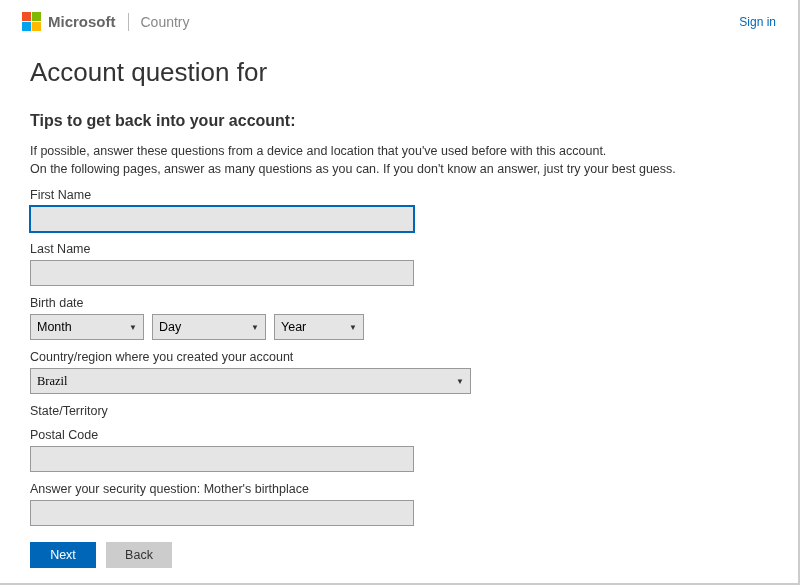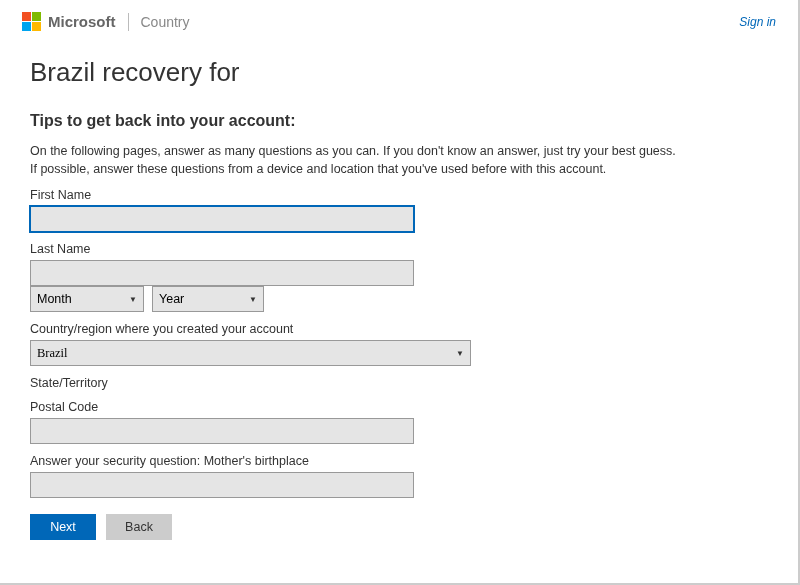--- a/index.html
+++ b/index.html
@@ -38,21 +38,21 @@
       font-weight: 600;
       color: #666;
     }
     .hdr-divider {
       width: 1px;
       height: 18px;
       background: #bbb;
       margin: 0 12px;
     }
     .hdr-account { font-size: 14px; color: #888; font-weight: 400; }
-    .signin { font-size: 12px; color: #0067b8; cursor: pointer; font-style: italic; }
+    .signin { font-size: 12px; color: #0067b8; cursor: pointer; }
     .content { padding: 10px 30px 16px 30px; }
     h1 {
       font-size: 26px;
       font-weight: 300;
       color: #333;
       margin: 10px 0 24px 0;
     }
     .tips-head { font-size: 16px; font-weight: 600; margin-bottom: 12px; }
     .tips-body { font-size: 12.5px; line-height: 1.45; margin-bottom: 10px; }
     .field-label {
@@ -85,21 +85,21 @@
       color: #333;
       position: absolute;
       right: 7px;
       top: 50%;
       transform: translateY(-50%);
       pointer-events: none;
     }
     .birth-row { display: flex; gap: 8px; }
     .sel-month { width: 114px; }
     .sel-day { width: 114px; }
-    .sel-year { width: 112px; }
+    .sel-year { width: 90px; }
     .sel-full { width: 441px; font-family: Liberation Serif, serif; }
     .buttons { display: flex; gap: 10px; margin-top: 16px; }
     .btn {
       height: 26px;
       width: 66px;
       border: none;
       font-size: 12.5px;
       font-family: inherit;
       cursor: pointer;
     }
@@ -118,36 +118,38 @@
         <div class="sq-y"></div>
     </div>
     <span class="ms-word">Microsoft</span>
     <div class="hdr-divider"></div>
     <span class="hdr-account">Country</span>
   </div>
   <a class="signin">Sign in</a>
 </div>
 
 <div class="content">
-  <h1>Brazil recovery for</h1>
+  <h1>Account question for</h1>
 
   <div class="tips-head">Tips to get back into your account:</div>
   <div class="tips-body">
+    <div>If possible, answer these questions from a device and location that you've used before with this account.</div>
     <div>On the following pages, answer as many questions as you can. If you don't know an answer, just try your best guess.</div>
-    <div>If possible, answer these questions from a device and location that you've used before with this account.</div>
   </div>
 
   <label class="field-label">First Name</label>
   <input type="text" class="text-input focused" value="" style="">
 
   <label class="field-label">Last Name</label>
   <input type="text" class="text-input" value="" style="">
 
+  <label class="field-label">Birth date</label>
   <div class="birth-row">
     <span class="select-wrap"><select class="select sel-month"><option>Month</option></select></span>
+    <span class="select-wrap"><select class="select sel-day"><option>Day</option></select></span>
     <span class="select-wrap"><select class="select sel-year"><option>Year</option></select></span>
   </div>
 
   <label class="field-label">Country/region where you created your account</label>
   <span class="select-wrap"><select class="select sel-full"><option>Brazil</option></select></span>
 
   <label class="field-label">State/Territory</label>
 
   <label class="field-label">Postal Code</label>
   <input type="text" class="text-input" value="" style="">

